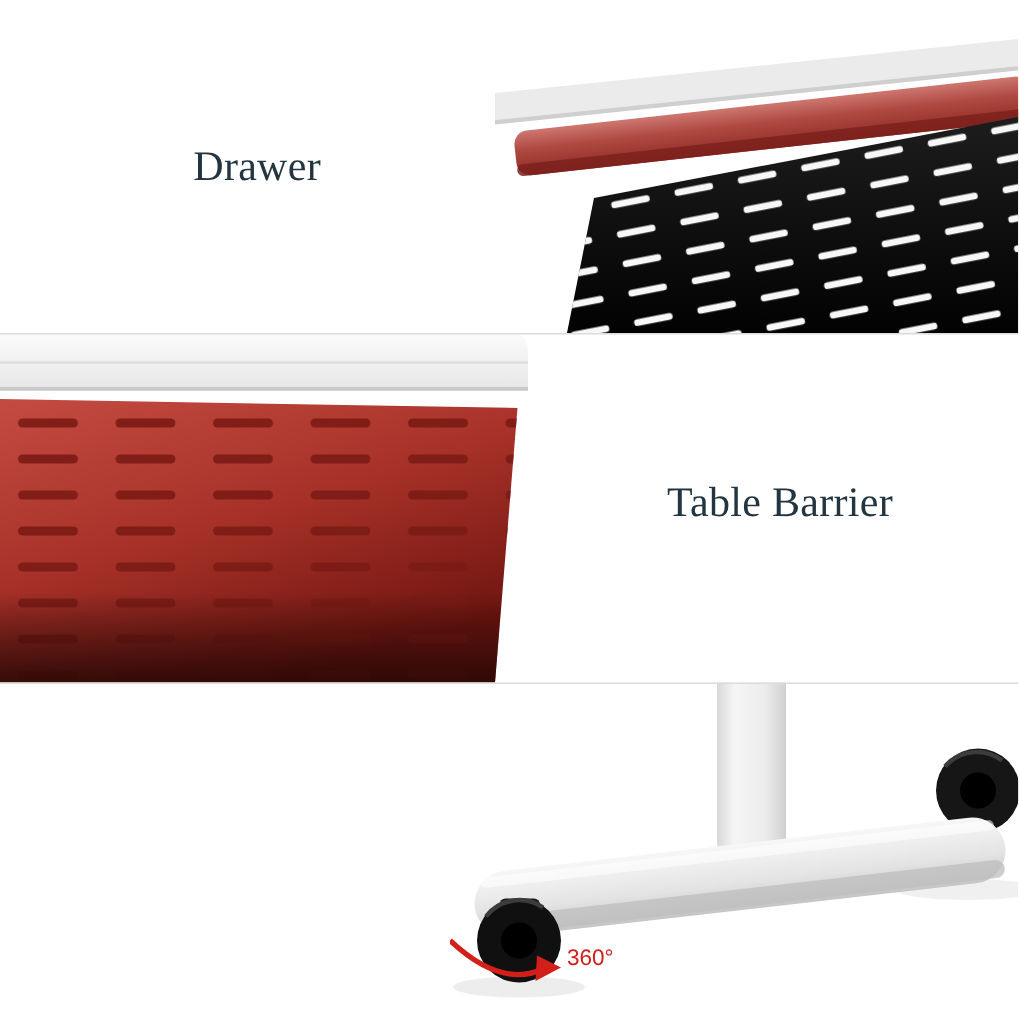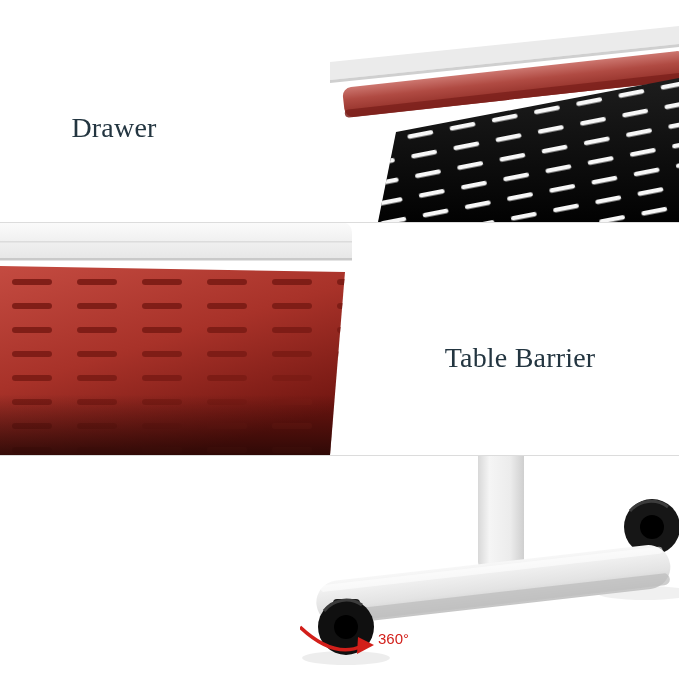--- a/index.html
+++ b/index.html
@@ -29,22 +29,22 @@
   .feature-label {
     position: absolute;
     width: 200px;
     text-align: center;
     color: #233540;
     font-size: 28px;
     line-height: 32px;
     letter-spacing: 0.2px;
     z-index: 4;
   }
-  .label-drawer  { left: 14px;  top: 112px;  }
-  .label-barrier { left: 420px; top: 342px; }
+  .label-drawer  { left: 14px;  top: 96px; text-align: right;  }
+  .label-barrier { left: 420px; top: 320px; }
   .label-wheels  { left: 25px;  top: 544px; }
 
   .photo {
     position: absolute;
     z-index: 1;
   }
   .photo svg { display: block; }
   .photo-drawer  { left: 330px; top: 0;     width: 349px; height: 222px; }
   .photo-barrier { left: 0;     top: 222px; width: 356px; height: 233px; }
   .photo-wheels  { left: 300px; top: 455px; width: 379px; height: 224px; text-align: center; }

